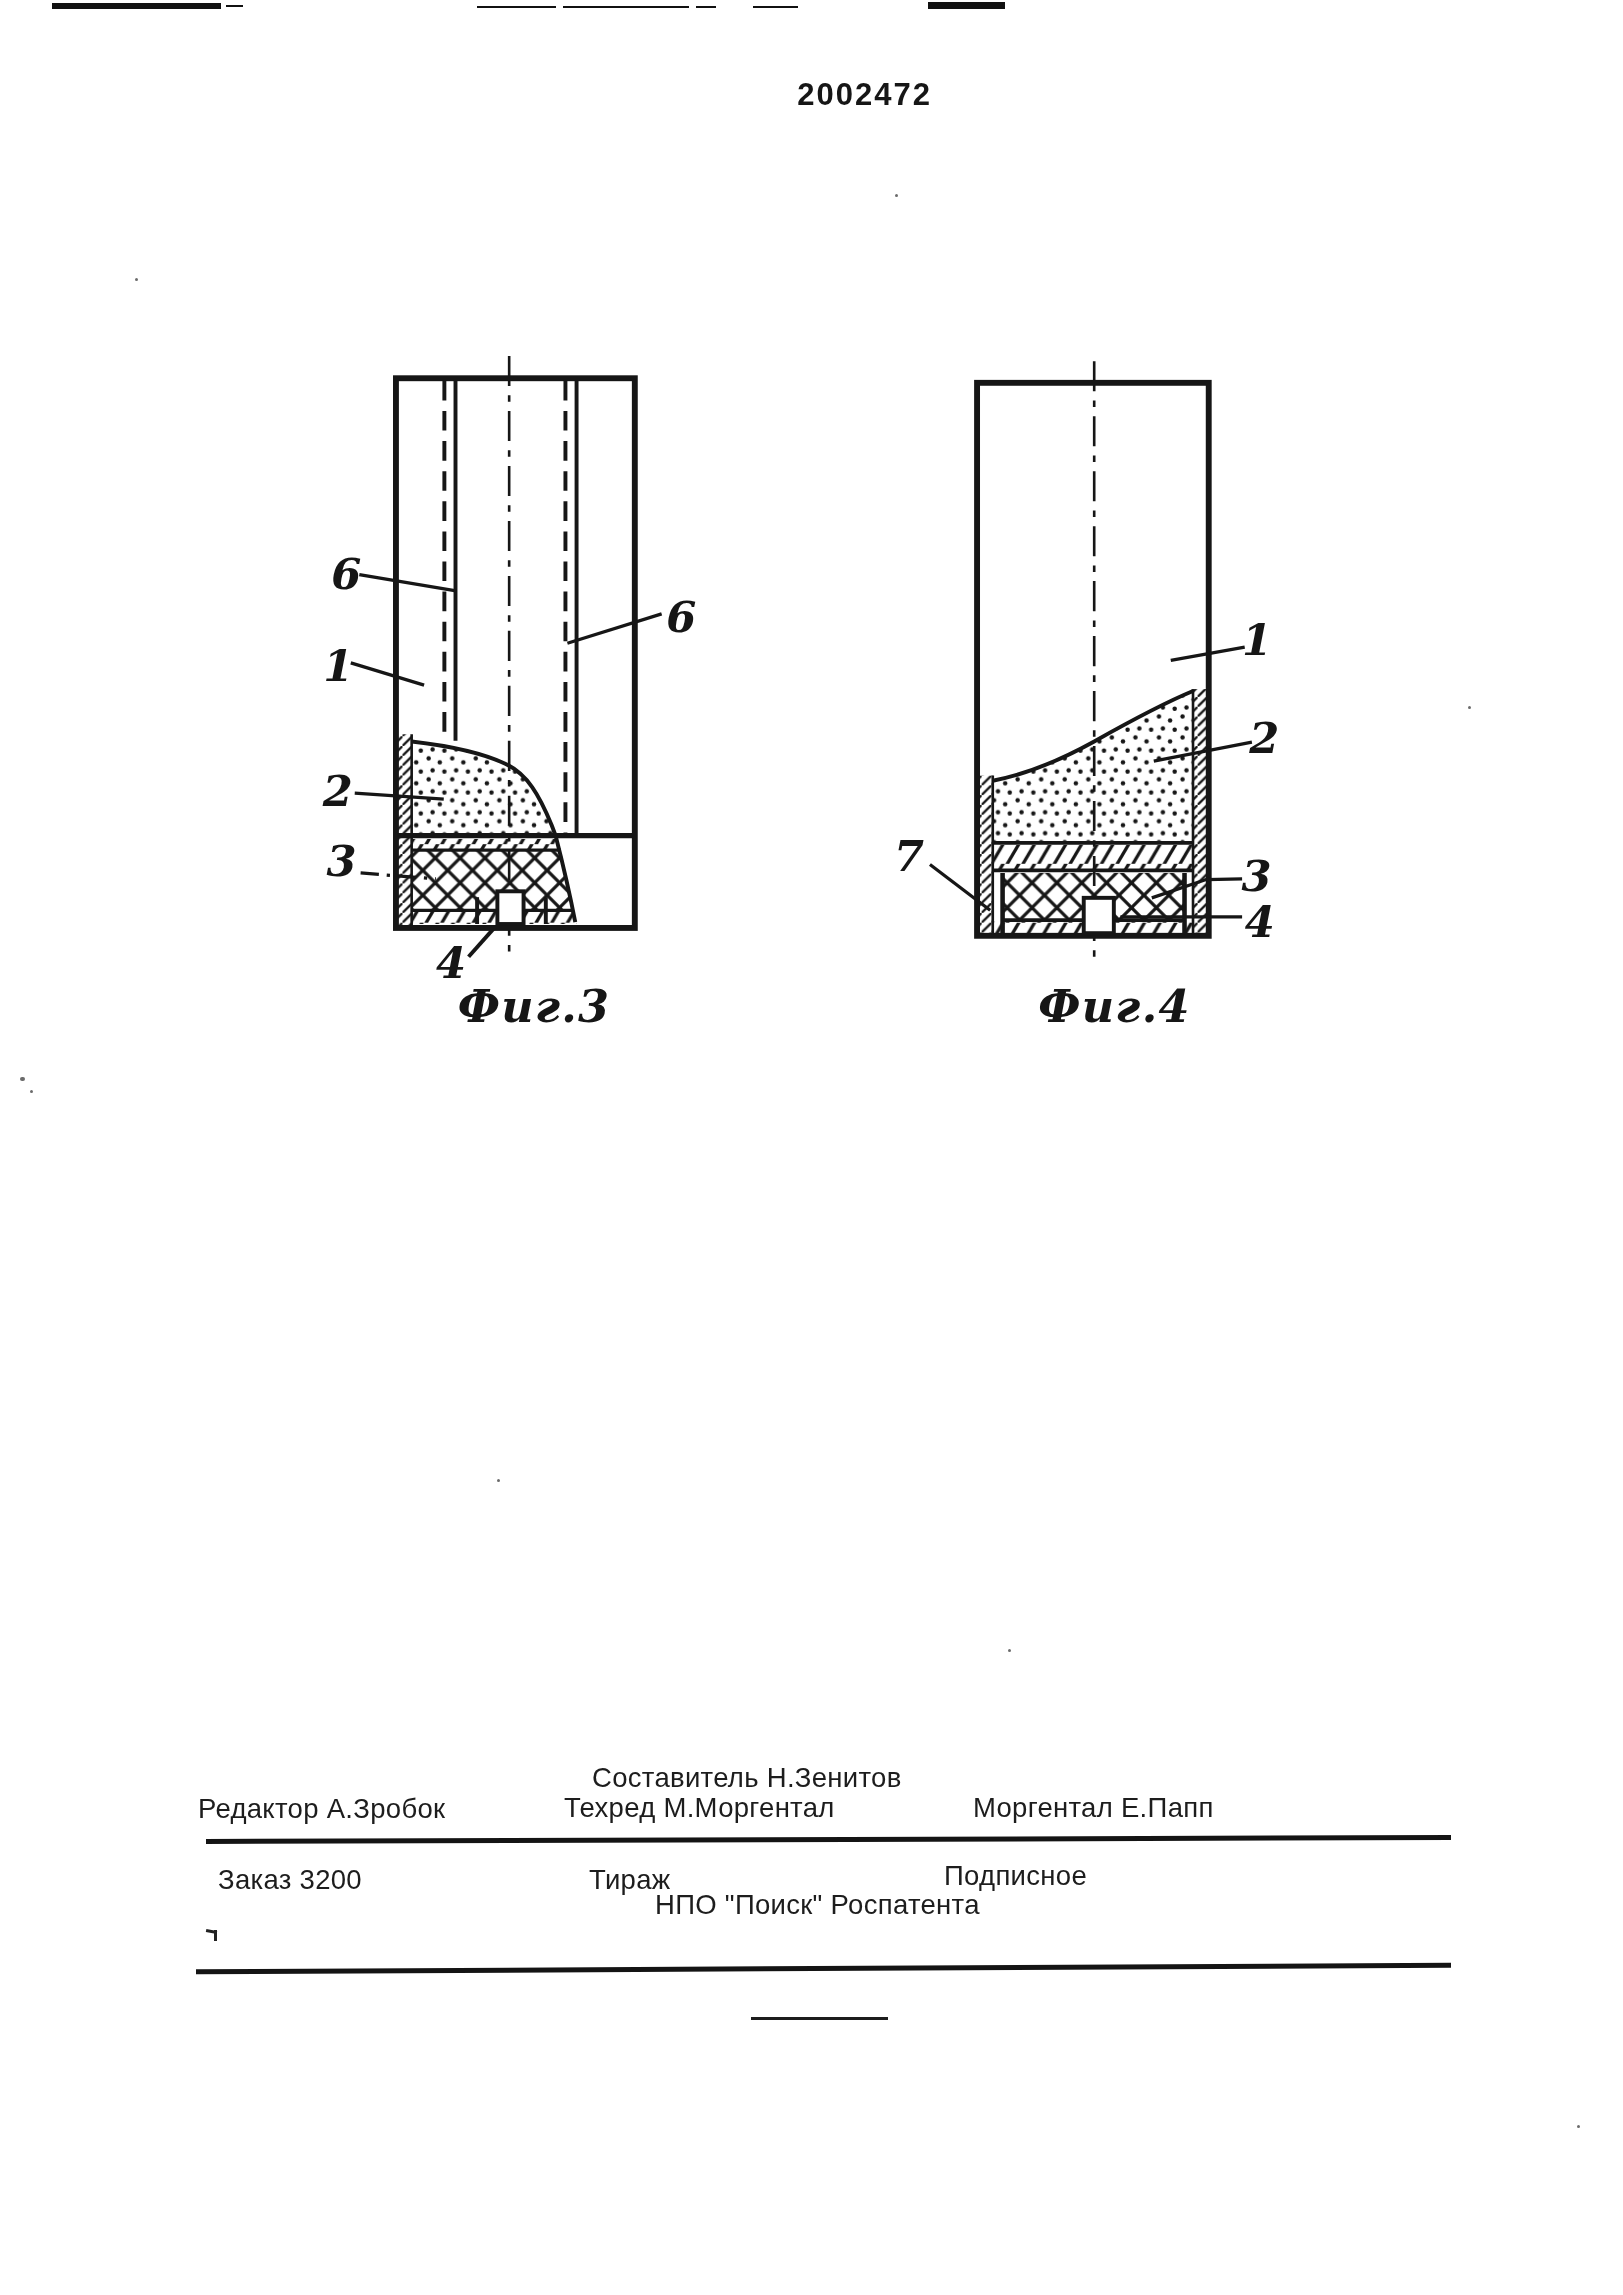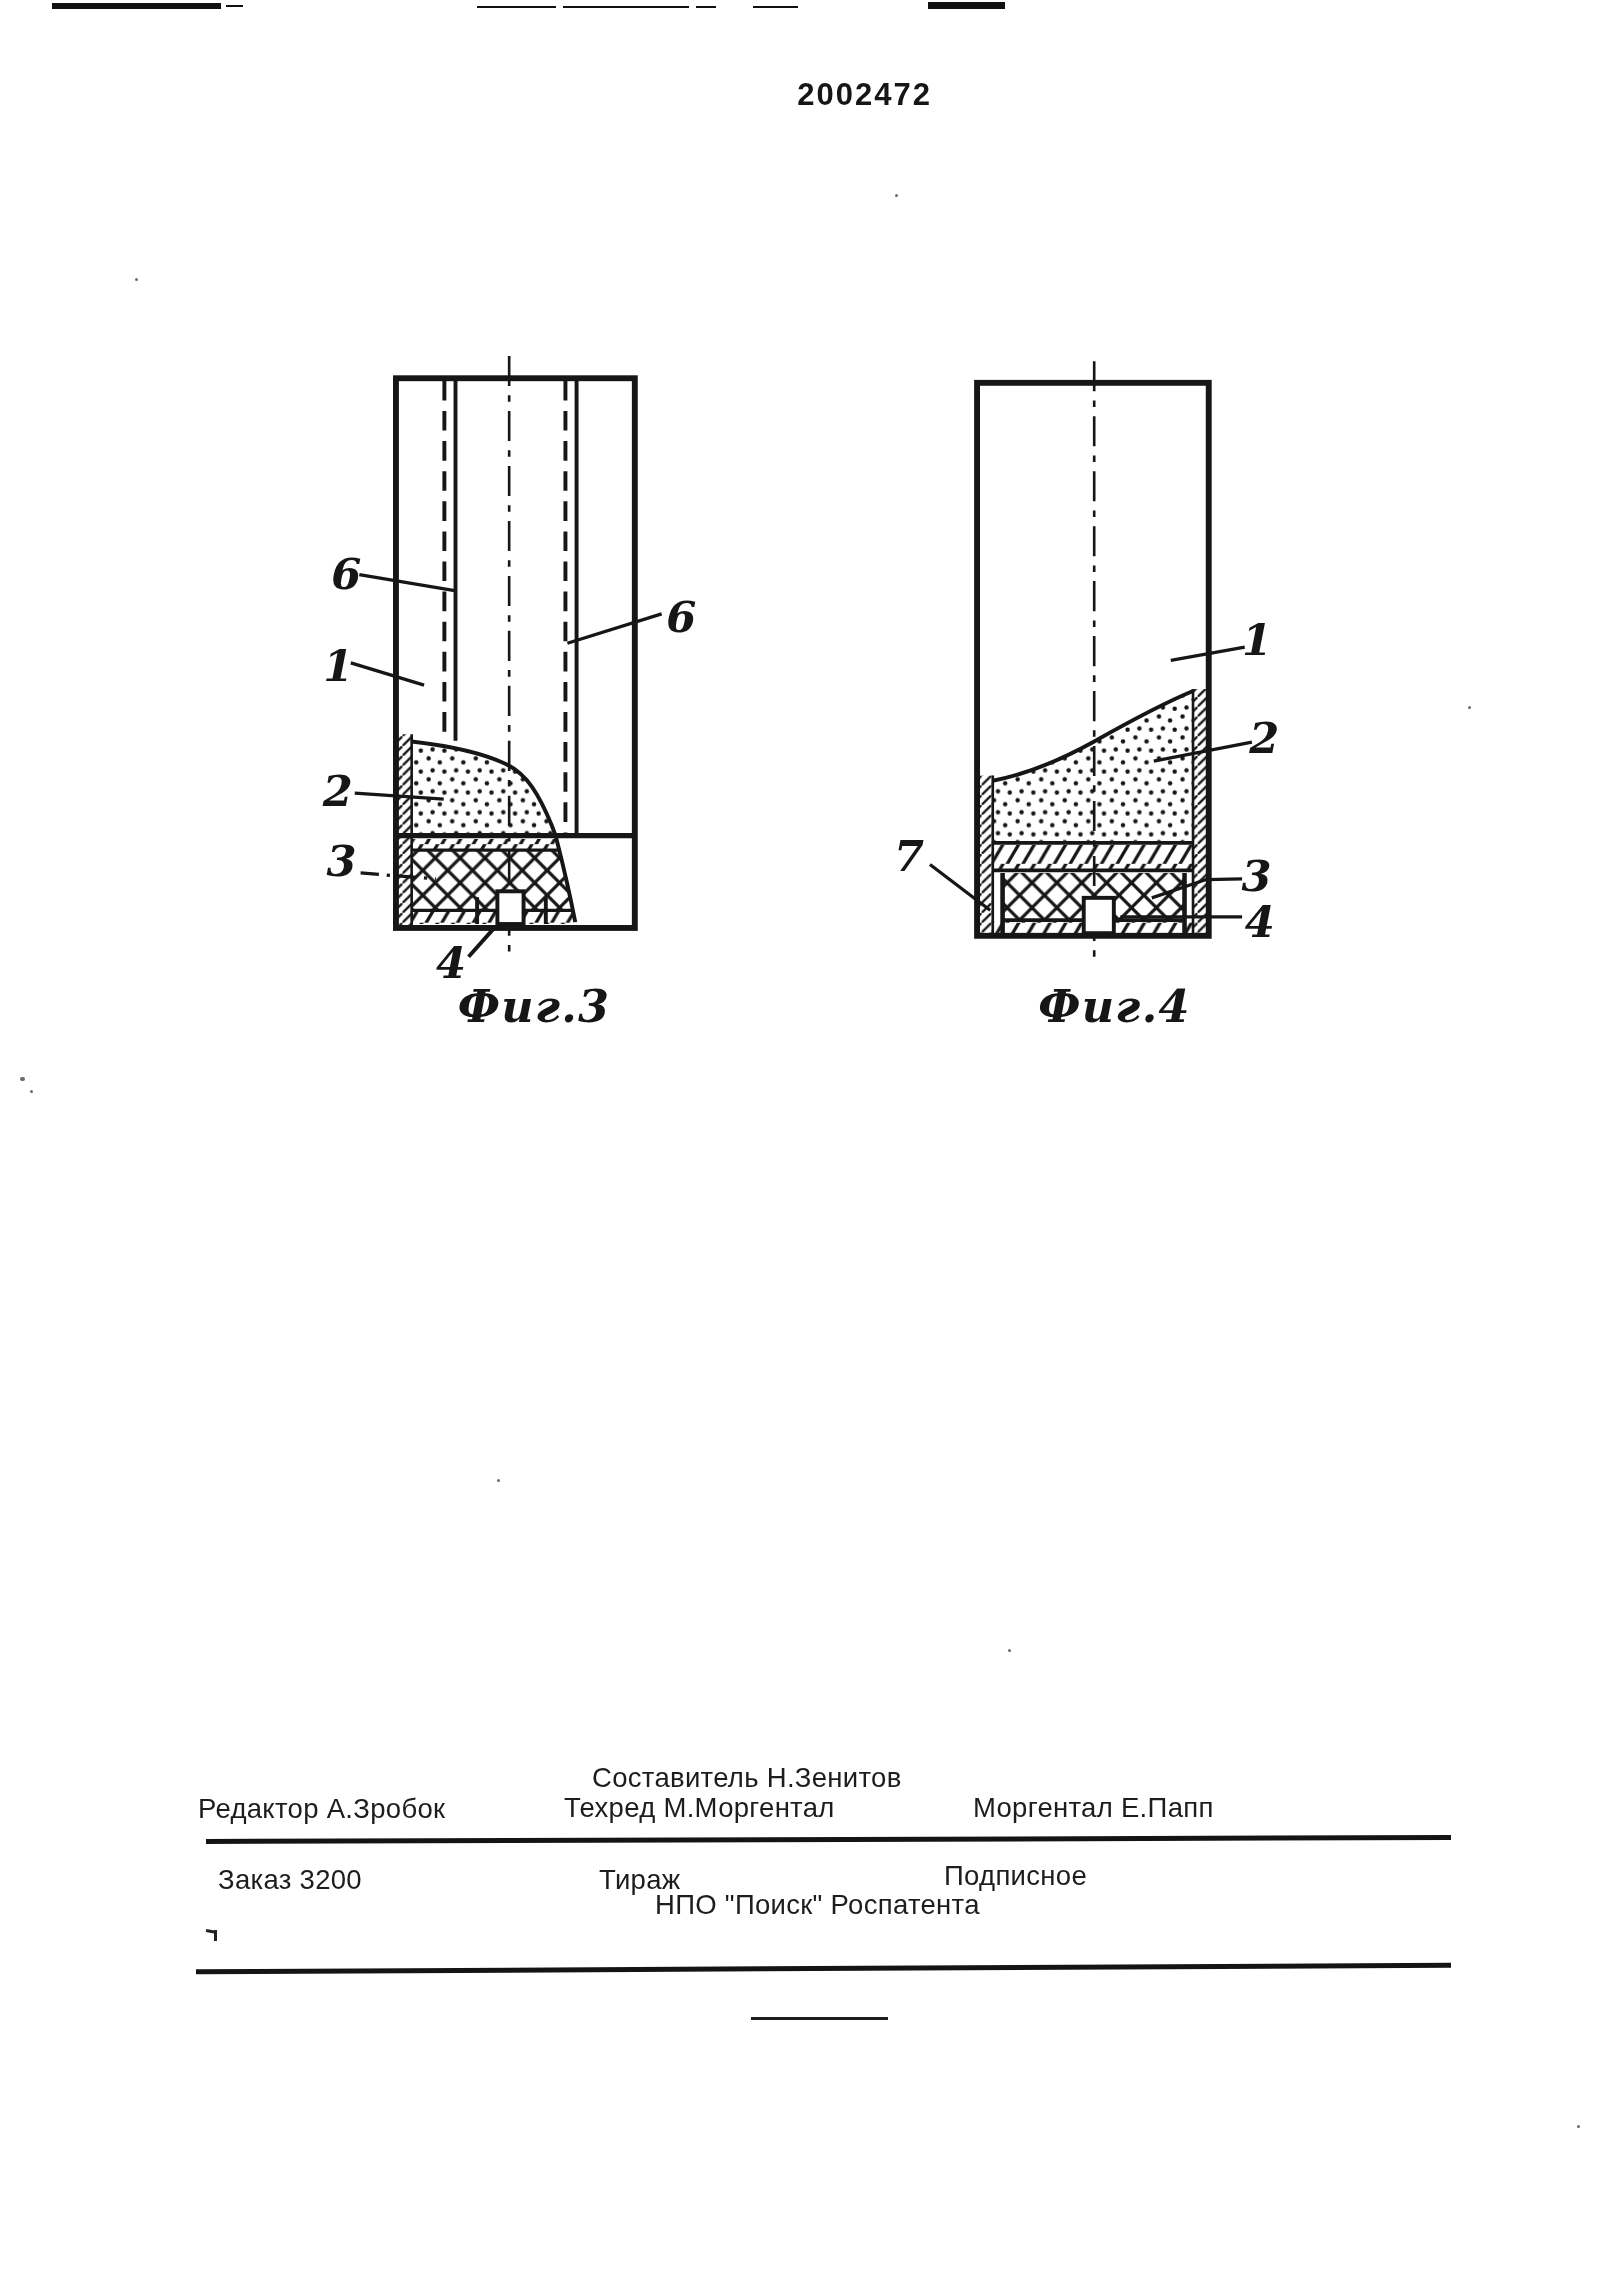--- a/index.html
+++ b/index.html
@@ -167,21 +167,21 @@
   </svg>
 
   <div class="ftext" style="left:592px;top:1762px;">Составитель  Н.Зенитов</div>
   <div class="ftext" style="left:198px;top:1793px;">Редактор  А.Зробок</div>
   <div class="ftext" style="left:564px;top:1792px;">Техред М.Моргентал</div>
   <div class="ftext" style="left:973px;top:1792px;">Моргентал  Е.Папп</div>
 
   <div class="frule" style="left:206px;top:1837px;width:1245px;transform:rotate(-0.18deg);"></div>
 
   <div class="ftext" style="left:182px;top:1864px;margin-left:36px;">Заказ 3200</div>
-  <div class="ftext" style="left:589px;top:1864px;margin-left:10px;">Тираж</div>
+  <div class="ftext" style="left:589px;top:1864px;">Тираж</div>
   <div class="ftext" style="left:944px;top:1860px;">Подписное</div>
   <div class="stray-mark" style="left:206px;top:1930px;width:10.5px;height:3.3px;transform:rotate(10deg);"></div>
   <div class="stray-mark" style="left:214px;top:1930px;width:2.6px;height:10.5px;"></div>
 
   <div class="ftext" style="left:655px;top:1889px;">НПО "Поиск" Роспатента</div>
 
   <div class="frule" style="left:196px;top:1966px;width:1255px;transform:rotate(-0.3deg);"></div>
 
   <div class="short-underline" style="left:751px;top:2017px;width:137px;"></div>
 

